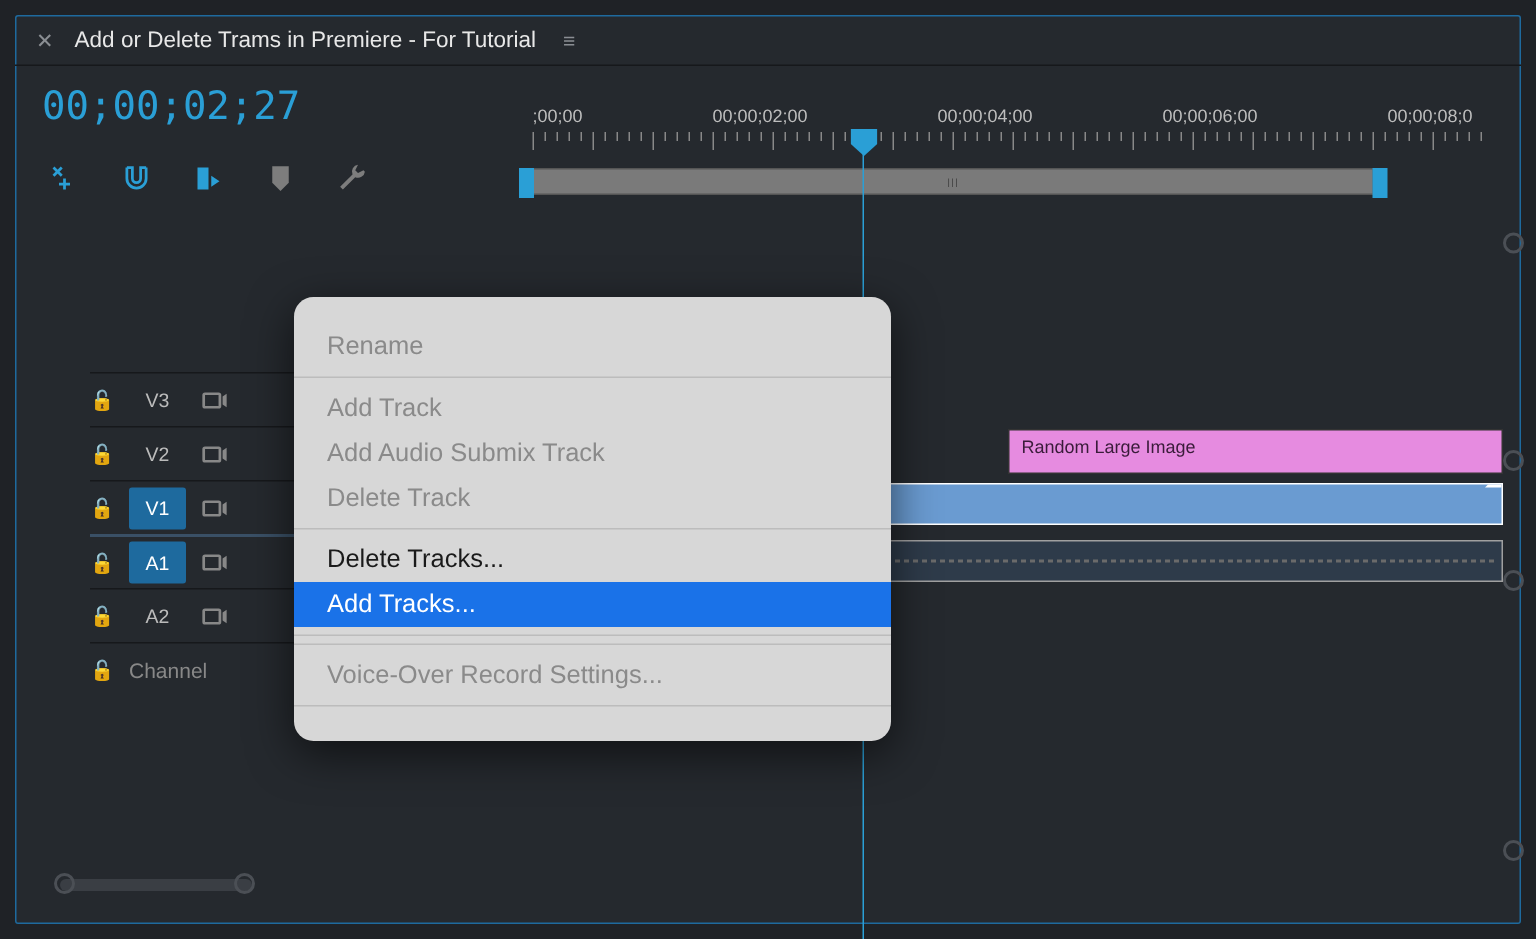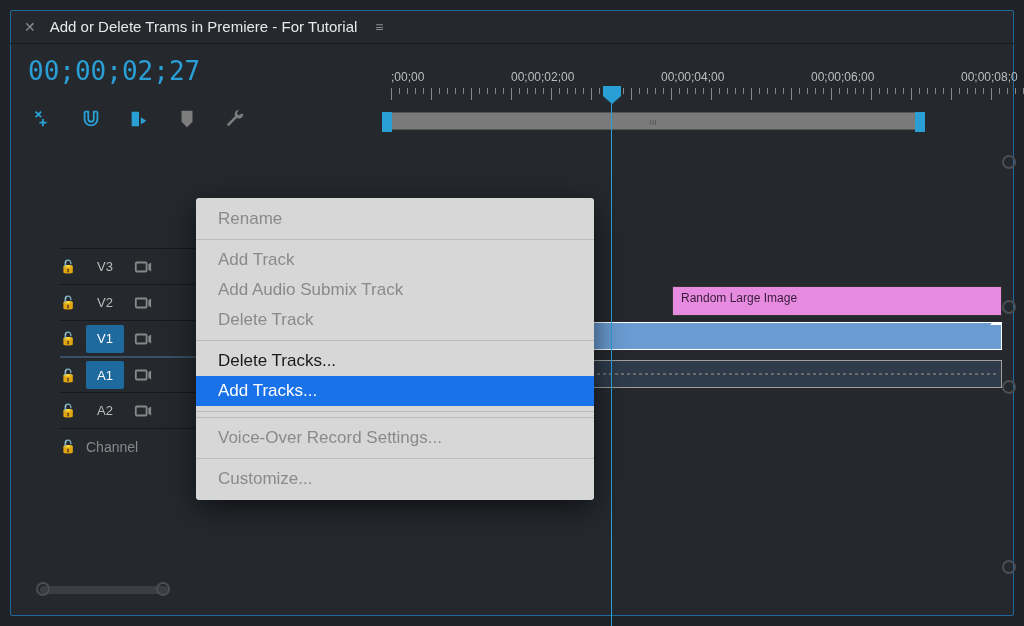--- a/index.html
+++ b/index.html
@@ -42,21 +42,21 @@
     font-size:26px;font-weight:500;font-family:"Menlo","Consolas",monospace;
   }
   .toolbar{
     position:absolute;top:108px;left:32px;display:flex;gap:26px;align-items:center;
   }
   .tool-icon{width:22px;height:22px;display:flex;align-items:center;justify-content:center;}
   .tool-icon svg{stroke:var(--timecode);fill:none;stroke-width:2;}
   .tool-icon.gray svg{stroke:#7d7d7d;fill:#7d7d7d;}
   
   .ruler{
-    position:absolute;top:70px;left:355px;right:20px;height:60px;margin-left:36px;
+    position:absolute;top:70px;left:355px;right:20px;height:60px;
   }
   .ruler-labels{position:absolute;top:0;left:0;right:0;height:16px;font-size:12px;color:var(--ruler-text);}
   .ruler-labels span{position:absolute;}
   .ruler-ticks{position:absolute;top:18px;left:0;right:0;height:16px;}
   .tick{position:absolute;top:0;width:1px;height:6px;background:#888;}
   .tick.major{height:12px;}
   .work-area{
     position:absolute;top:42px;left:0;right:88px;height:18px;background:#7a7a7a;
     border:1px solid #555;
   }
@@ -95,21 +95,21 @@
   .clip-area{position:absolute;top:248px;left:360px;right:22px;}
   .clip{position:absolute;height:30px;border:1px solid #333;font-size:12px;padding:4px 8px;overflow:hidden;white-space:nowrap;}
   .clip.pink{background:var(--clip-pink);top:38px;right:0;width:330px;color:#3a1c3a;}
   .clip.blue{background:var(--clip-blue);top:74px;right:0;width:560px;border:1px solid #fff;height:28px;}
   .clip.blue::after{content:"";position:absolute;top:-10px;right:-1px;width:0;height:0;border-left:12px solid transparent;border-bottom:12px solid #fff;}
   .clip.audio{background:var(--clip-audio);top:112px;right:0;width:560px;border:1px solid #a0a0a0;height:28px;}
   .clip.audio::before{content:"";position:absolute;left:4px;right:4px;top:12px;height:2px;background:repeating-linear-gradient(90deg,#6a6a6a 0 3px,transparent 3px 6px);}
   
   .ctx{
     position:absolute;top:198px;left:196px;width:398px;background:var(--menu-bg);
-    border-radius:3px;box-shadow:0 8px 30px rgba(0,0,0,.6);padding:6px 0;z-index:50;
+    border-radius:13px;box-shadow:0 8px 30px rgba(0,0,0,.6);padding:18px 0;z-index:50;
   }
   .ctx-item{
     padding:5px 22px;font-size:17px;color:var(--menu-text-dim);cursor:default;
   }
   .ctx-item.enabled{color:#1a1a1a;}
   .ctx-item.selected{background:var(--menu-sel);color:#fff;}
   .ctx-sep{height:1px;background:#bcbcbc;margin:5px 0;}
   
   .scroll-knob{position:absolute;width:14px;height:14px;border:2px solid var(--circle);border-radius:50%;}
   .hscroll{position:absolute;left:22px;right:22px;bottom:30px;height:14px;}
@@ -339,14 +339,13 @@
   <div class="ctx-item">Add Track</div>
   <div class="ctx-item">Add Audio Submix Track</div>
   <div class="ctx-item">Delete Track</div>
   <div class="ctx-sep"></div>
   <div class="ctx-item enabled">Delete Tracks...</div>
   <div class="ctx-item enabled selected">Add Tracks...</div>
   <div class="ctx-sep"></div>
   <div class="ctx-sep"></div>
   <div class="ctx-item">Voice-Over Record Settings...</div>
   <div class="ctx-sep"></div>
-  <div class="ctx-item">Customize...</div>
 </div>
 
 </body></html>

